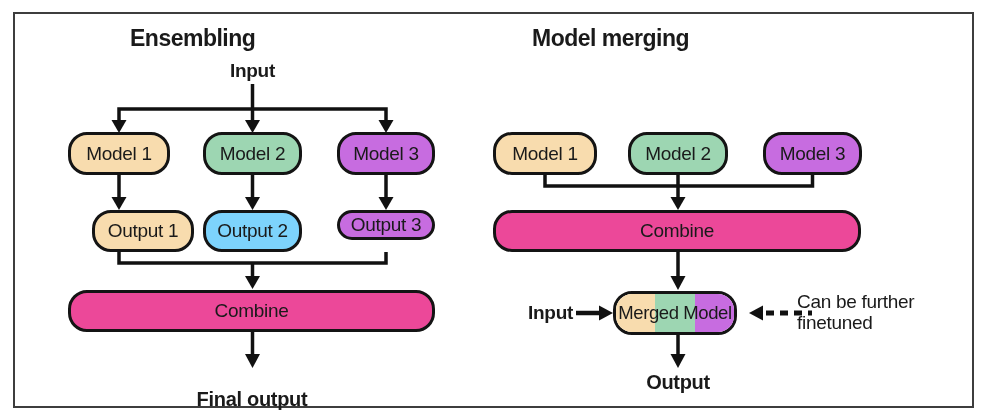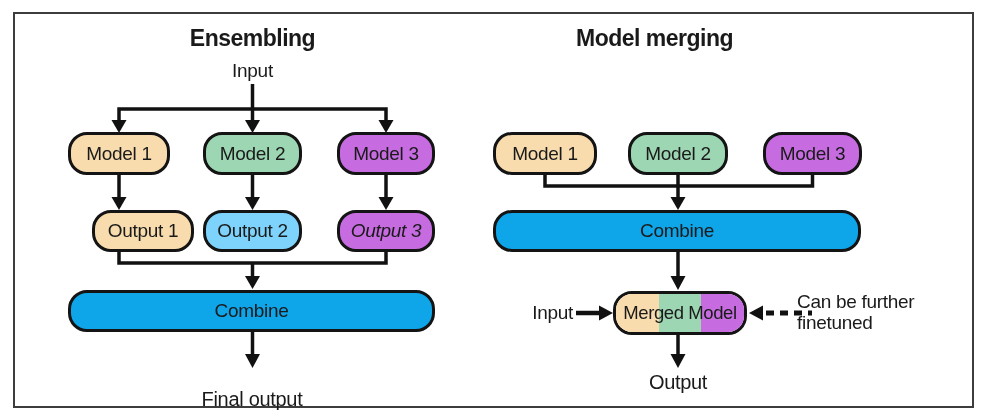--- a/index.html
+++ b/index.html
@@ -12,36 +12,36 @@
     overflow:hidden;
   }
   .frame{
     position:absolute;left:13px;top:12px;width:957px;height:392px;
     border:2px solid #3d3d3d;
   }
   .connectors{position:absolute;left:0;top:0;}
   .title{
     position:absolute;
     font-size:23px;font-weight:700;letter-spacing:-0.5px;
-    text-align:center;white-space:nowrap;
+    white-space:nowrap;
   }
   .flow-label{
     position:absolute;
-    font-size:19px;font-weight:400;letter-spacing:-0.3px;
+    font-size:19px;font-weight:700;letter-spacing:-0.3px;
     text-align:center;white-space:nowrap;
   }
   .node{
     position:absolute;height:43px;
     border:3px solid #141414;border-radius:19px;
     display:flex;align-items:center;justify-content:center;
     font-size:19px;letter-spacing:-0.3px;
     box-sizing:border-box;white-space:nowrap;
     color:#1a1a1a;
   }
-  .combine{background:#0ea5e9;}
+  .combine{background:#ec4899;}
   .merged{
     padding:0;overflow:hidden;
   }
   .merged .segments{
     position:absolute;inset:0;display:flex;
   }
   .merged .seg{flex:1 1 33.33%;height:100%;}
   .merged .merged-label{
     position:relative;z-index:2;font-size:18.5px;letter-spacing:-0.4px;
   }
@@ -124,21 +124,21 @@
   <div class="node" style="left: 337px; top: 132px; width: 98px; background-color: rgb(199, 108, 224);">
     <span>Model 3</span>
   </div>
 
   <div class="node" style="left: 68px; top: 210px; width: 102px; height: 42px; background-color: rgb(248, 220, 174); margin-left: 24px;">
     <span>Output 1</span>
   </div>
   <div class="node" style="left: 203px; top: 210px; width: 99px; height: 42px; background-color: #7dd3fc;">
     <span>Output 2</span>
   </div>
-  <div class="node" style="left: 337px; top: 210px; width: 98px; height: 42px; background-color: rgb(199, 108, 224); font-style: italic;">
+  <div class="node" style="left: 337px; top: 210px; width: 98px; height: 30px; background-color: rgb(199, 108, 224);">
     <span>Output 3</span>
   </div>
 
   <div class="node combine" style="left:68px;top:290px;width:367px;height:42px;">
     <span>Combine</span>
   </div>
 
   <div class="flow-label" style="left:152px;top:388px;width:200px;font-size:20px;">Final output</div>
 
   <div class="title" style="left:532px;top:25px;width:245px;">Model merging</div>
@@ -150,21 +150,21 @@
     <span>Model 2</span>
   </div>
   <div class="node" style="left: 763px; top: 132px; width: 99px; background-color: rgb(199, 108, 224);">
     <span>Model 3</span>
   </div>
 
   <div class="node combine" style="left:493px;top:210px;width:368px;height:42px;">
     <span>Combine</span>
   </div>
 
-  <div class="node merged" style="left:613px;top:291px;width:134px;height:44px;">
+  <div class="node merged" style="left:613px;top:291px;width:124px;height:44px;">
     <div class="segments">
       <div class="seg" style="background-color: rgb(248, 220, 174);"></div>
       <div class="seg" style="background-color: rgb(157, 214, 178);"></div>
       <div class="seg" style="background-color: rgb(199, 108, 224);"></div>
     </div>
     <span class="merged-label">Merged Model</span>
   </div>
 
   <div class="flow-label" style="left:498px;top:302px;width:75px;text-align:right;">Input</div>
 

